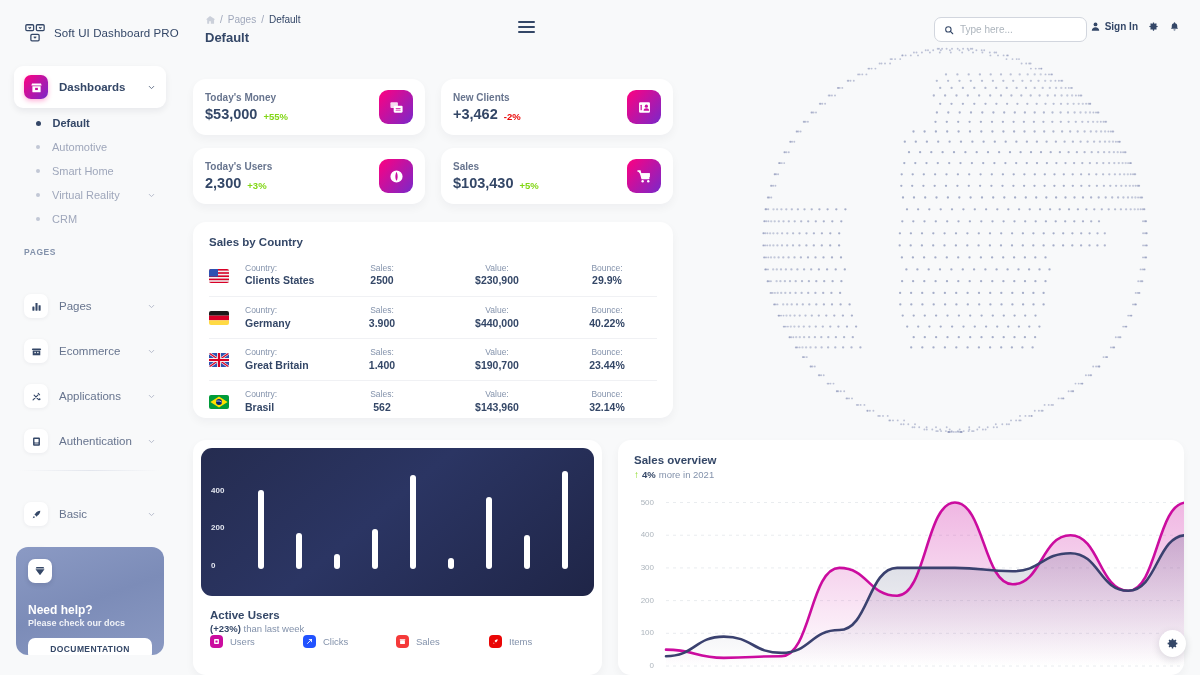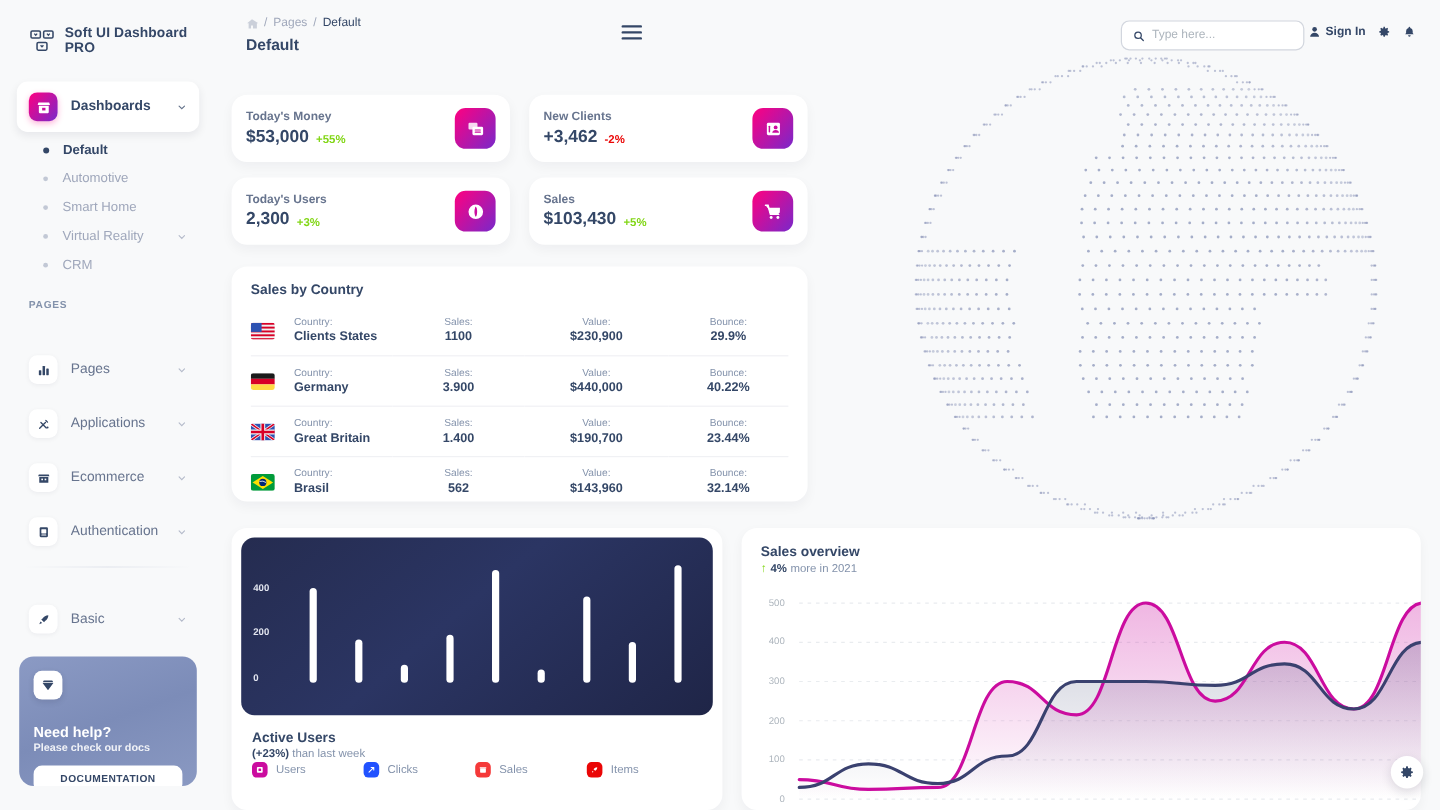--- a/index.html
+++ b/index.html
@@ -10,21 +10,21 @@
   }
   body { position: relative; }
 
   
   #sidebar {
     position: absolute; left: 0; top: 0; width: 180px; height: 675px;
     background: #f8f9fa; overflow: hidden;
   }
   .brand { display: flex; align-items: center; gap: 8px; padding: 22px 0 0 24px; }
   .brand-mark { width: 22px; height: 22px; flex: none; }
-  .brand-text { font-size: 11.5px; font-weight: 700; color: #344767; letter-spacing: .1px; }
+  .brand-text { font-size: 11.5px; font-weight: 400; color: #344767; letter-spacing: .1px; }
 
   .nav { margin-top: 22px; padding: 0 14px; }
   .nav-item {
     display: flex; align-items: center; gap: 11px;
     padding: 9px 10px; border-radius: 9px; margin-bottom: 3px;
     font-size: 11.5px; color: #67748e; cursor: pointer; position: relative;
   }
   .nav-item.active {
     background: #fff; color: #344767; font-weight: 600;
     box-shadow: 0 3px 7px rgba(20,20,43,.07);
@@ -233,40 +233,40 @@
             <rect x="11" y="6" width="3" height="8" rx=".6"></rect>
           </svg>
       </span>
       <span class="nav-label">Pages</span>
       <svg class="chev" viewBox="0 0 12 12">
           <path d="M3 4.5L6 7.5 9 4.5" stroke="#9fa7bb" stroke-width="1.3" fill="none" stroke-linecap="round"></path>
         </svg>
     </div>
     <div class="nav-item">
       <span class="nav-ico">
-        <svg viewBox="0 0 16 16" fill="none" stroke="#344767" stroke-width="1.6" stroke-linecap="round">
-            <path d="M3 13l7-7M10.5 3.5l2 2M11 12.5L4.5 6"></path>
-            <circle cx="12.5" cy="12" r="1.3" fill="#344767" stroke="none"></circle>
-          </svg>
-      </span>
-      <span class="nav-label">Applications</span>
-      <svg class="chev" viewBox="0 0 12 12">
-          <path d="M3 4.5L6 7.5 9 4.5" stroke="#9fa7bb" stroke-width="1.3" fill="none" stroke-linecap="round"></path>
-        </svg>
-    </div>
-    <div class="nav-item">
-      <span class="nav-ico">
         <svg viewBox="0 0 16 16" fill="#344767">
             <path d="M2.5 6.5h11v7h-11z"></path>
             <path d="M2 3.5h12l.8 2.2H1.2L2 3.5z"></path>
             <rect x="5" y="8.5" width="2" height="2" fill="#fff"></rect>
             <rect x="9" y="8.5" width="2" height="2" fill="#fff"></rect>
           </svg>
       </span>
       <span class="nav-label">Ecommerce</span>
+      <svg class="chev" viewBox="0 0 12 12">
+          <path d="M3 4.5L6 7.5 9 4.5" stroke="#9fa7bb" stroke-width="1.3" fill="none" stroke-linecap="round"></path>
+        </svg>
+    </div>
+    <div class="nav-item">
+      <span class="nav-ico">
+        <svg viewBox="0 0 16 16" fill="none" stroke="#344767" stroke-width="1.6" stroke-linecap="round">
+            <path d="M3 13l7-7M10.5 3.5l2 2M11 12.5L4.5 6"></path>
+            <circle cx="12.5" cy="12" r="1.3" fill="#344767" stroke="none"></circle>
+          </svg>
+      </span>
+      <span class="nav-label">Applications</span>
       <svg class="chev" viewBox="0 0 12 12">
           <path d="M3 4.5L6 7.5 9 4.5" stroke="#9fa7bb" stroke-width="1.3" fill="none" stroke-linecap="round"></path>
         </svg>
     </div>
     <div class="nav-item">
       <span class="nav-ico">
         <svg viewBox="0 0 16 16" fill="#344767">
             <rect x="3" y="2" width="10" height="12" rx="1.4"></rect>
             <rect x="5" y="4.5" width="6" height="5" fill="#fff" rx=".6"></rect>
             <rect x="5" y="10.8" width="6" height="1.3" fill="#fff" rx=".5"></rect>
@@ -1528,21 +1528,21 @@
               </g>
               <rect width="9" height="7.6" fill="#2e52b2"></rect>
             </svg>
           </td>
     <td>
       <div class="cell-lbl">Country:</div>
       <div class="cell-val">Clients States</div>
     </td>
     <td class="td-sales">
       <div class="cell-lbl">Sales:</div>
-      <div class="cell-val">1100</div>
+      <div class="cell-val">2500</div>
     </td>
     <td class="td-value">
       <div class="cell-lbl">Value:</div>
       <div class="cell-val">$230,900</div>
     </td>
     <td class="td-bounce">
       <div class="cell-lbl">Bounce:</div>
       <div class="cell-val">29.9%</div>
     </td>
   </tr>

